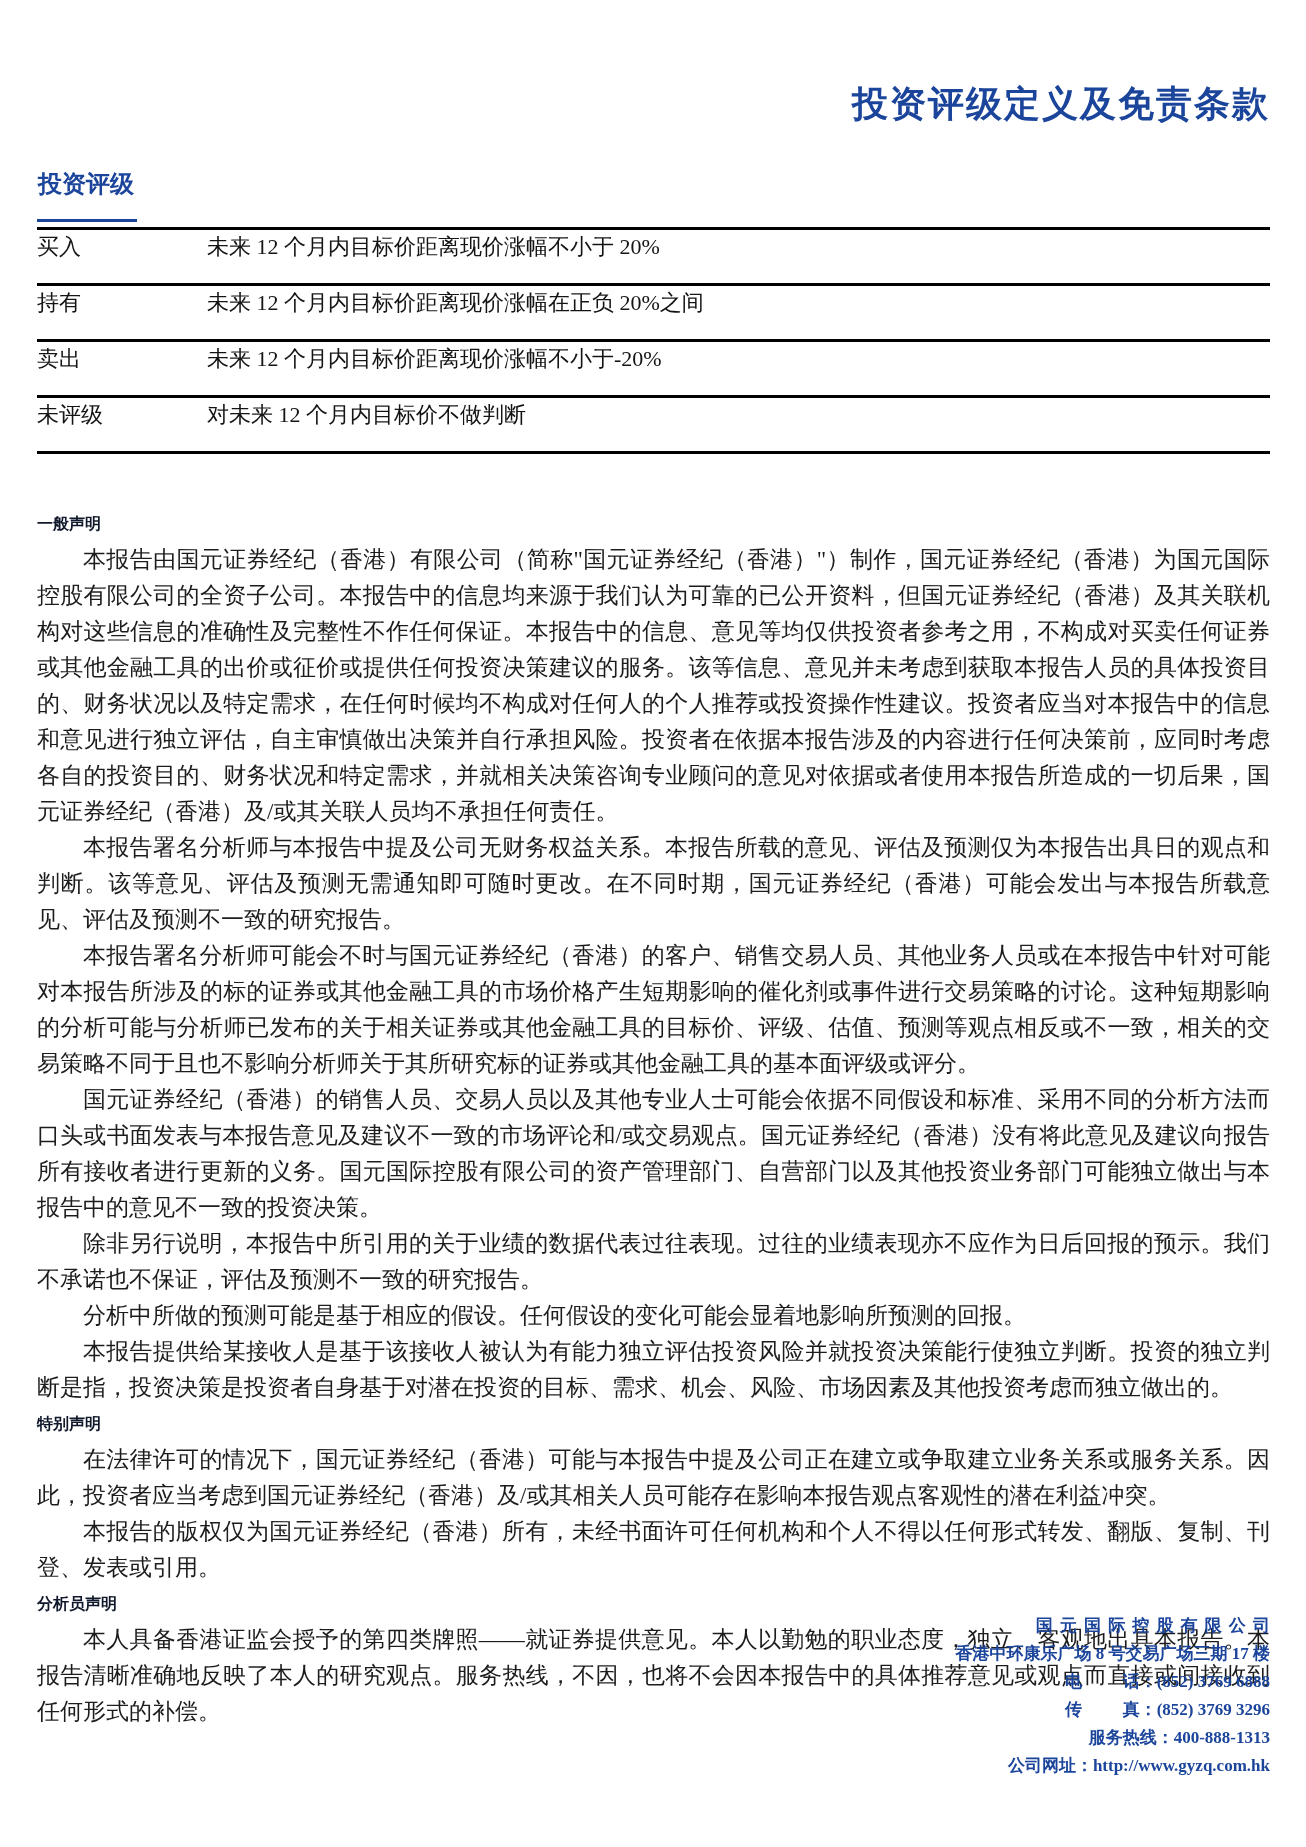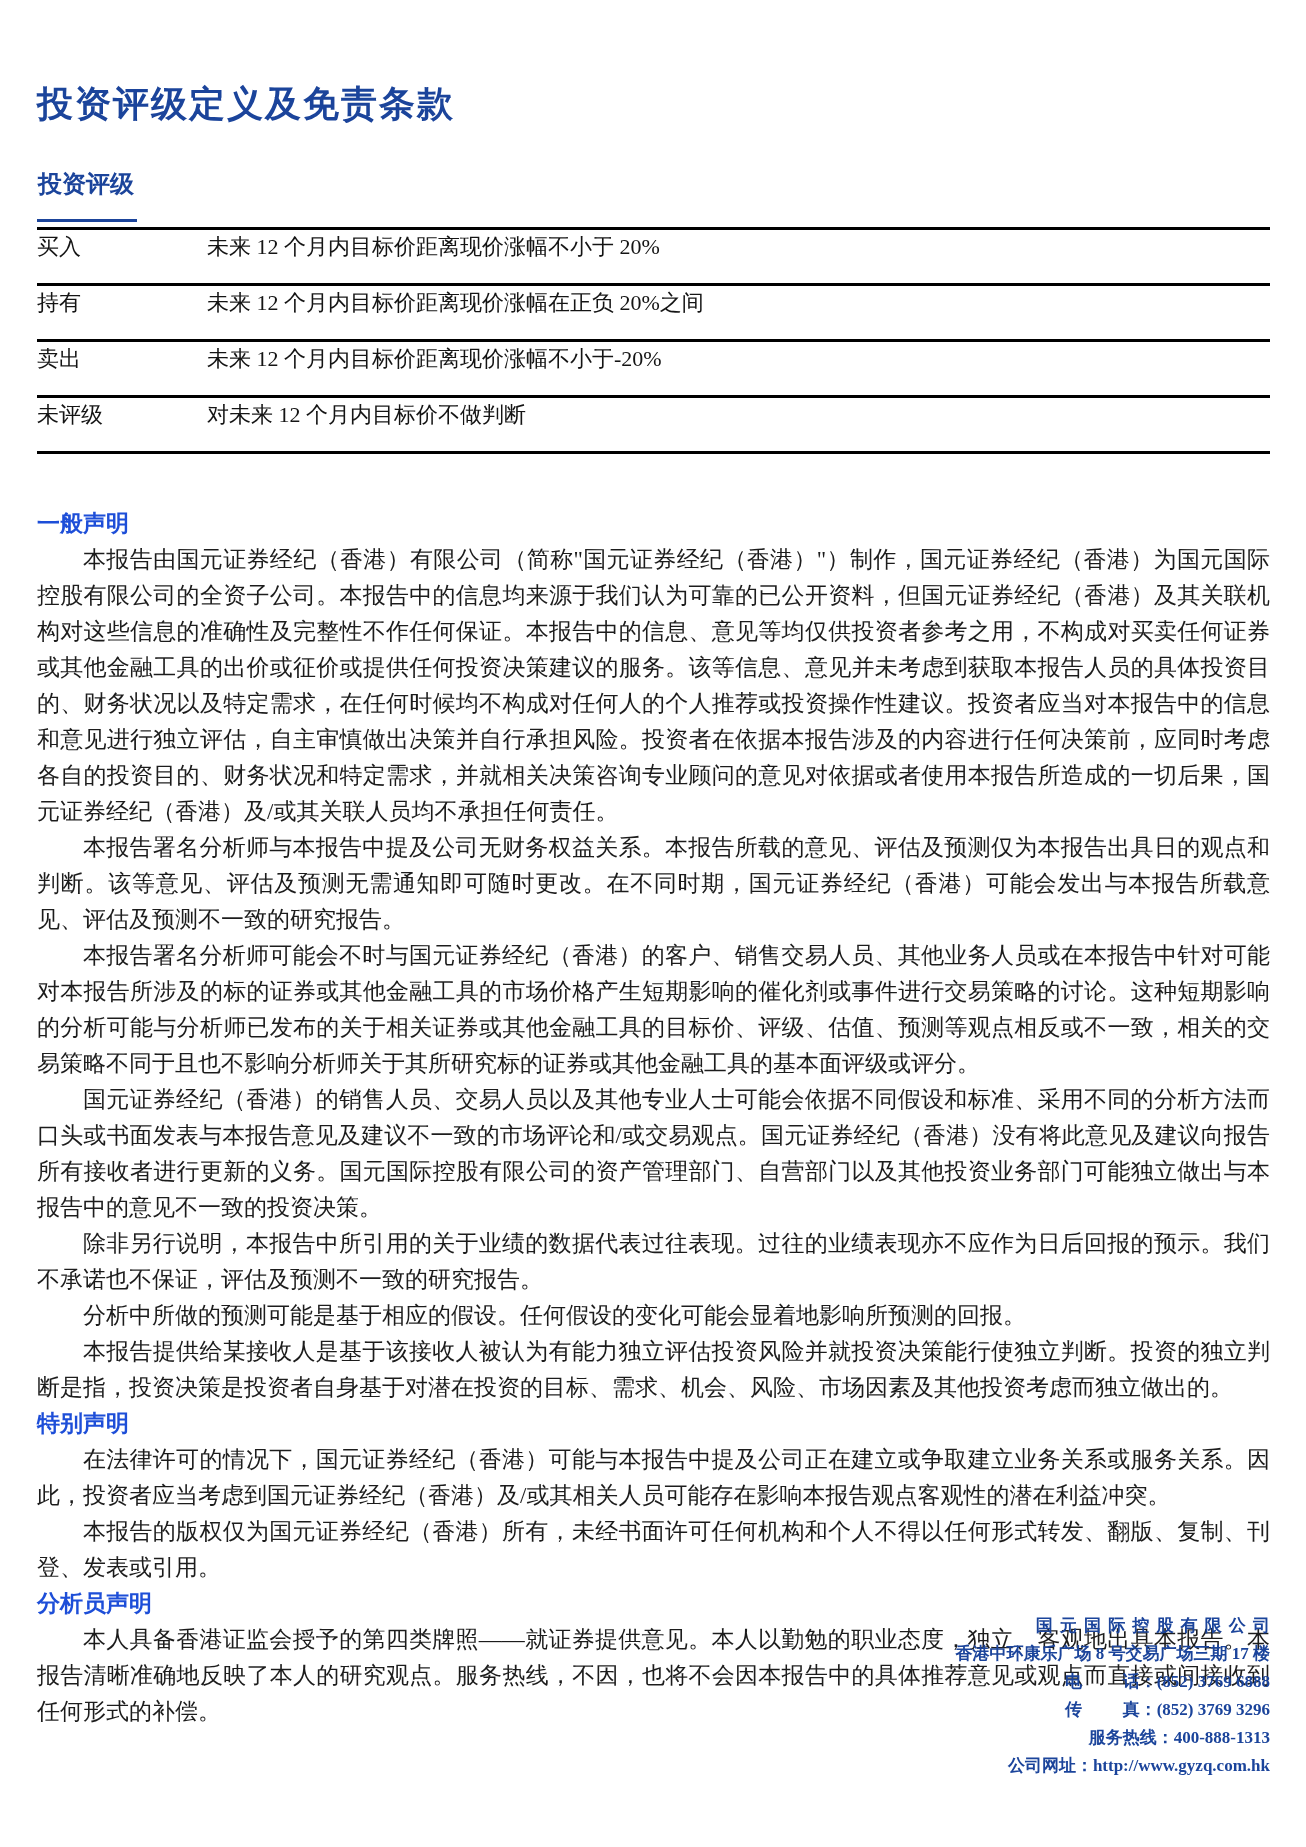--- a/index.html
+++ b/index.html
@@ -3,35 +3,35 @@
 <meta charset="utf-8">
 <style>
   * { box-sizing: border-box; }
   html, body { margin: 0; padding: 0; background: #ffffff; }
   .page {
     width: 1306px; height: 1847px; margin: 0 auto; background: #ffffff;
     padding: 80px 36px 0 37px; position: relative; overflow: hidden;
     font-family: "Liberation Serif", "DejaVu Serif", serif; color: #161616;
   }
   .doc-title {
-    margin: 0 0 40px 0; text-align: left;
+    margin: 0 0 40px 0; text-align: right;
     font-size: 36px; font-weight: 700; color: #1B449B; letter-spacing: 2px;
   }
   .sec-label { margin: 0; font-size: 24px; font-weight: 700; color: #1B449B; line-height: 1.25; }
   .sec-label .u { display: inline-block; border-bottom: 3px solid #1B449B; padding: 0 3px 20px 1px; }
   table.rating {
     width: 100%; border-collapse: collapse; margin-top: 5px;
     border-top: 3px solid #000; font-size: 22px; color: #141414;
   }
   table.rating tr { border-bottom: 3px solid #000; }
   table.rating td { padding: 4px 0 23px 0; line-height: 26px; }
   td.rl { width: 170px; padding-left: 2px; }
   td.rd { padding-left: 28px; margin-left: 8px; }
   .disclaimer { margin-top: 52px; }
-  .sub-h { font-size: 23px; font-weight: 700; line-height: 36px; margin: 0; color: #1d4ed8; }
+  .sub-h { font-size: 16px; font-weight: 700; line-height: 36px; margin: 0; color: #0f172a; }
   p.body {
     margin: 0; font-size: 23px; line-height: 36px;
     text-align: justify; text-indent: 2em; color: #1c1c1c;
   }
   .footer {
     position: absolute; right: 36px; top: 1612px; text-align: right;
     color: #1B449B; font-weight: 700; font-size: 17px; line-height: 28px;
     font-family: "Liberation Serif", "DejaVu Serif", serif;
   }
   .footer .line { white-space: nowrap; }

